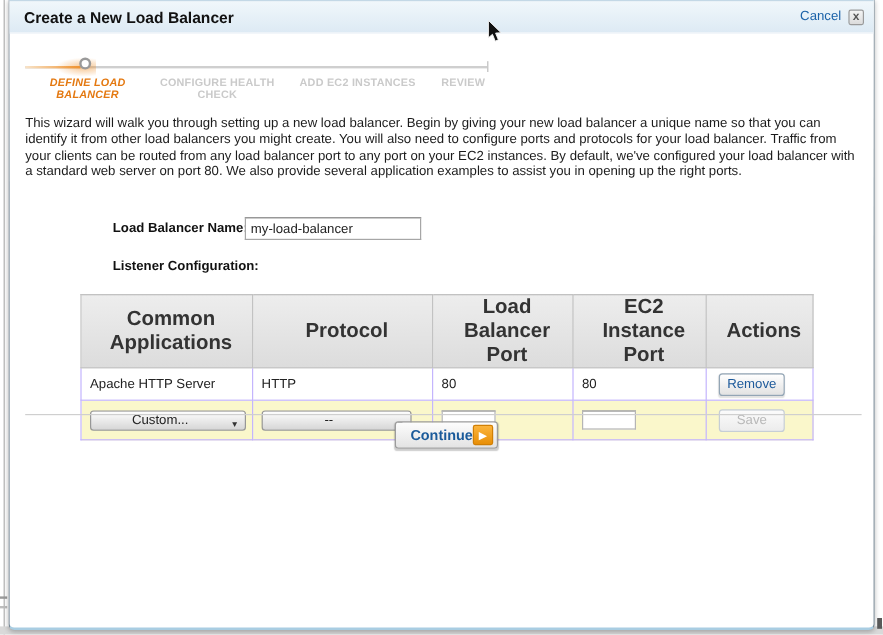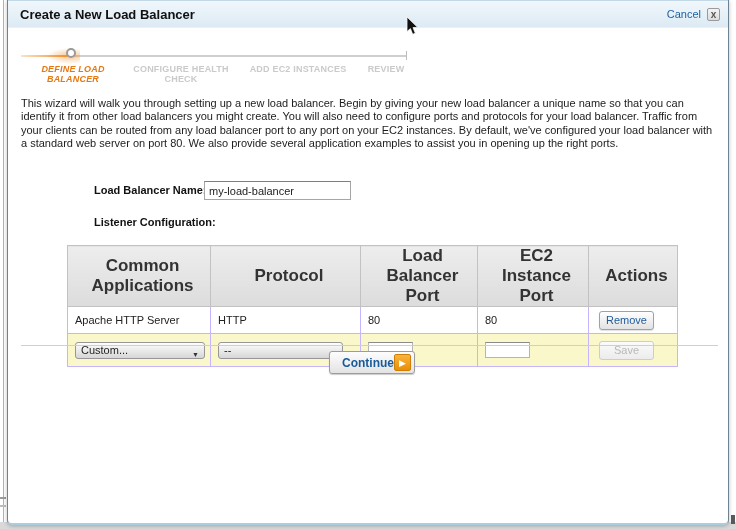--- a/index.html
+++ b/index.html
@@ -87,21 +87,21 @@
   .btn { display:inline-block; border-radius:3px; text-align:center; cursor:pointer;
     font-family:"Liberation Sans",sans-serif; }
   .btn-remove { width:55px; height:19px; line-height:17px; font-size:11px; color:#1d5a9b;
     background:linear-gradient(#ffffff,#e2e2e2); border:1px solid #93a5b5;
     box-shadow:0 1px 1px rgba(0,0,0,0.12); margin-left:3px; }
   .btn-save { width:55px; height:19px; line-height:17px; font-size:11px; color:#b8b8b8;
     background:linear-gradient(#fbfbfb,#ececec); border:1px solid #c6ced6; margin-left:3px; cursor:default; }
 
   .fake-select { position:relative; display:inline-block; height:17px; line-height:15px;
     background:linear-gradient(#fefefe,#d6d6d6); border:1px solid #979797; border-radius:3px;
-    font-size:11px; color:#222; padding:0 18px 0 5px; vertical-align:middle; cursor:pointer; }
+    font-size:11px; color:#222; padding:0 18px 0 5px; vertical-align:middle; cursor:pointer;text-align:center; }
   .fake-select .arrow { position:absolute; right:5px; top:4px; font-size:7px; color:#333; }
   .sel-app { width:130px; }
   .sel-proto { width:125px; }
   .port-input { width:45px; height:16px; border:1px solid #b5b5b5; border-top-color:#8a8a8a;
     font-size:11px; padding:0 3px; font-family:"Liberation Sans",sans-serif; vertical-align:middle; }
 
   
   .footer-divider { position:absolute; left:13px; top:345px; width:697px; height:1px; background:#cfcfcf; }
   .btn-continue { position:absolute; left:321px; top:351px; width:86px; height:23px;
     background:linear-gradient(#fdfdfd,#e3e3e3); border:1px solid #9c9c9c; border-radius:3px;

